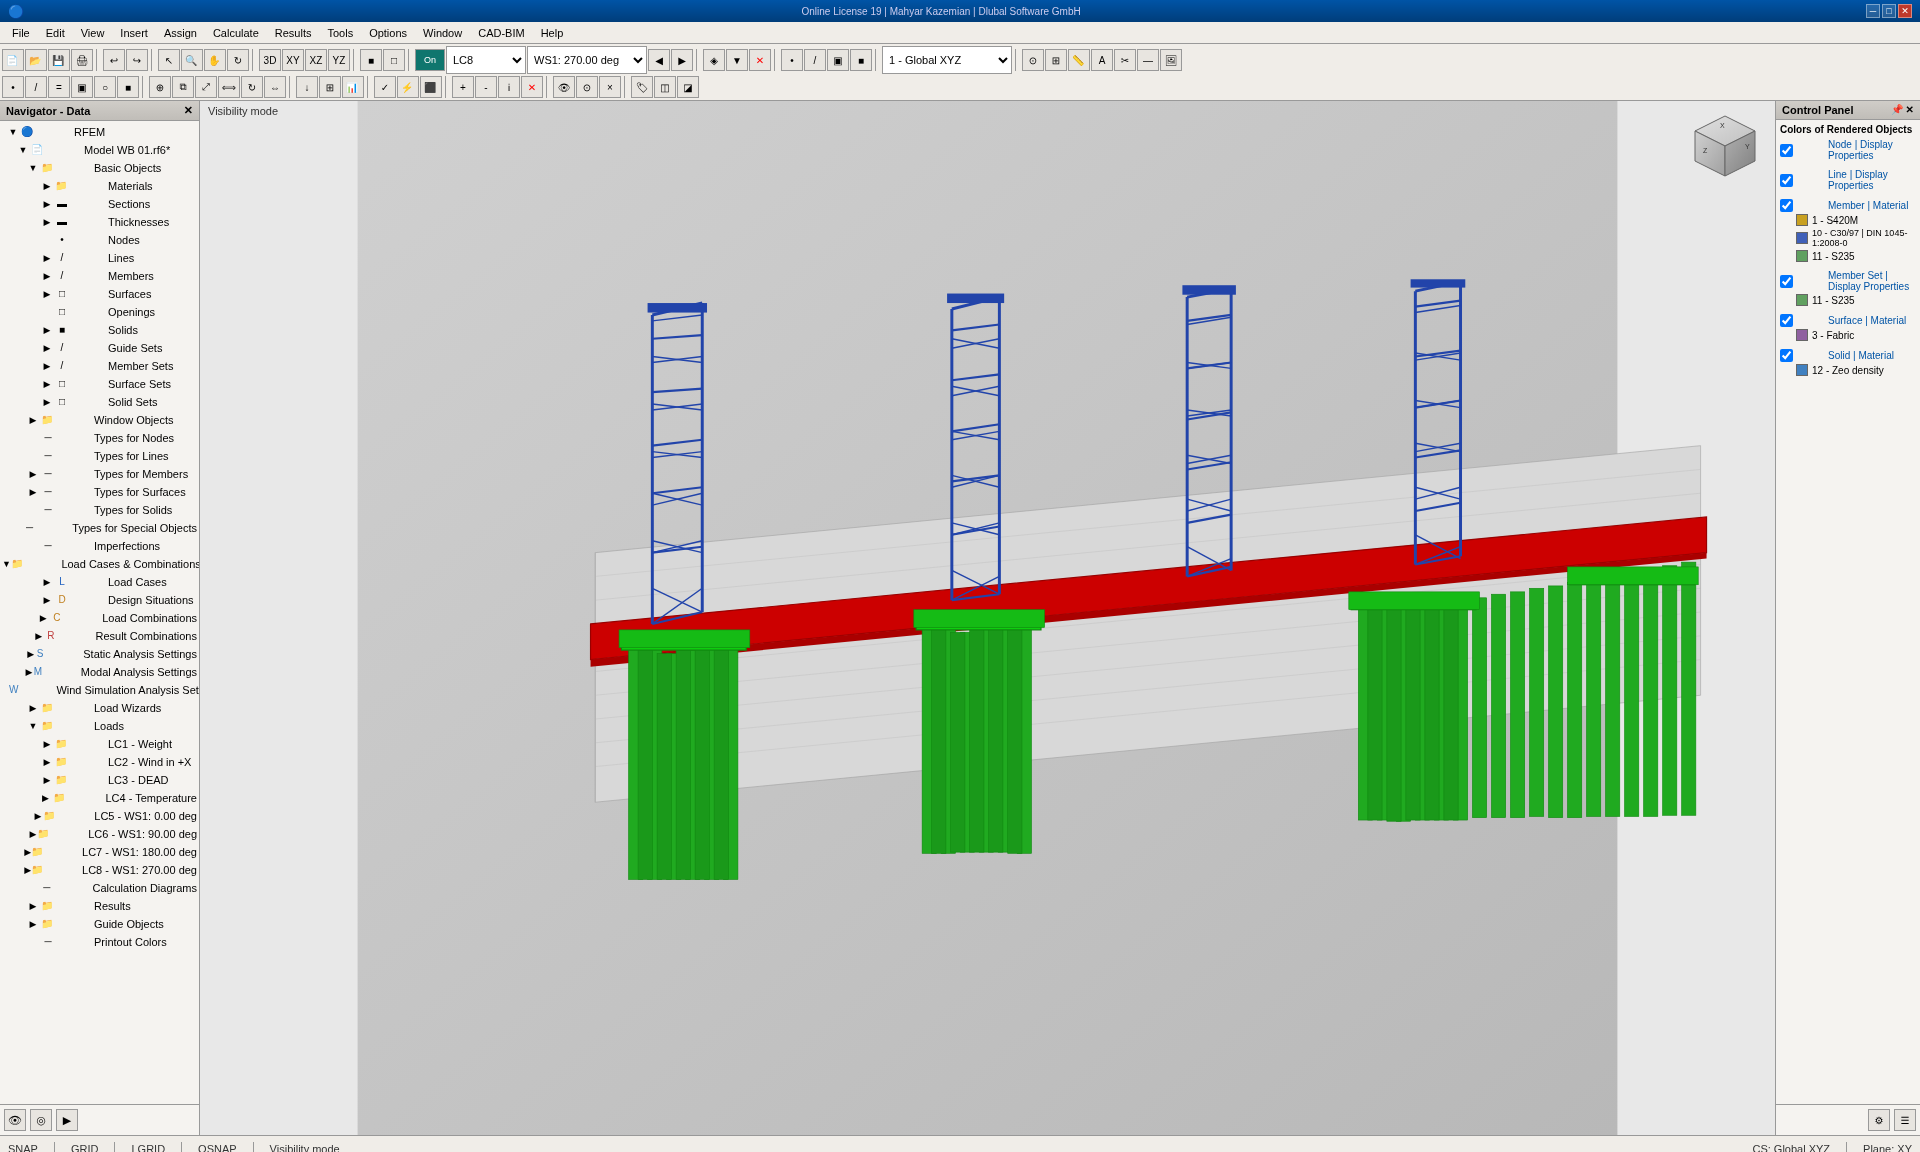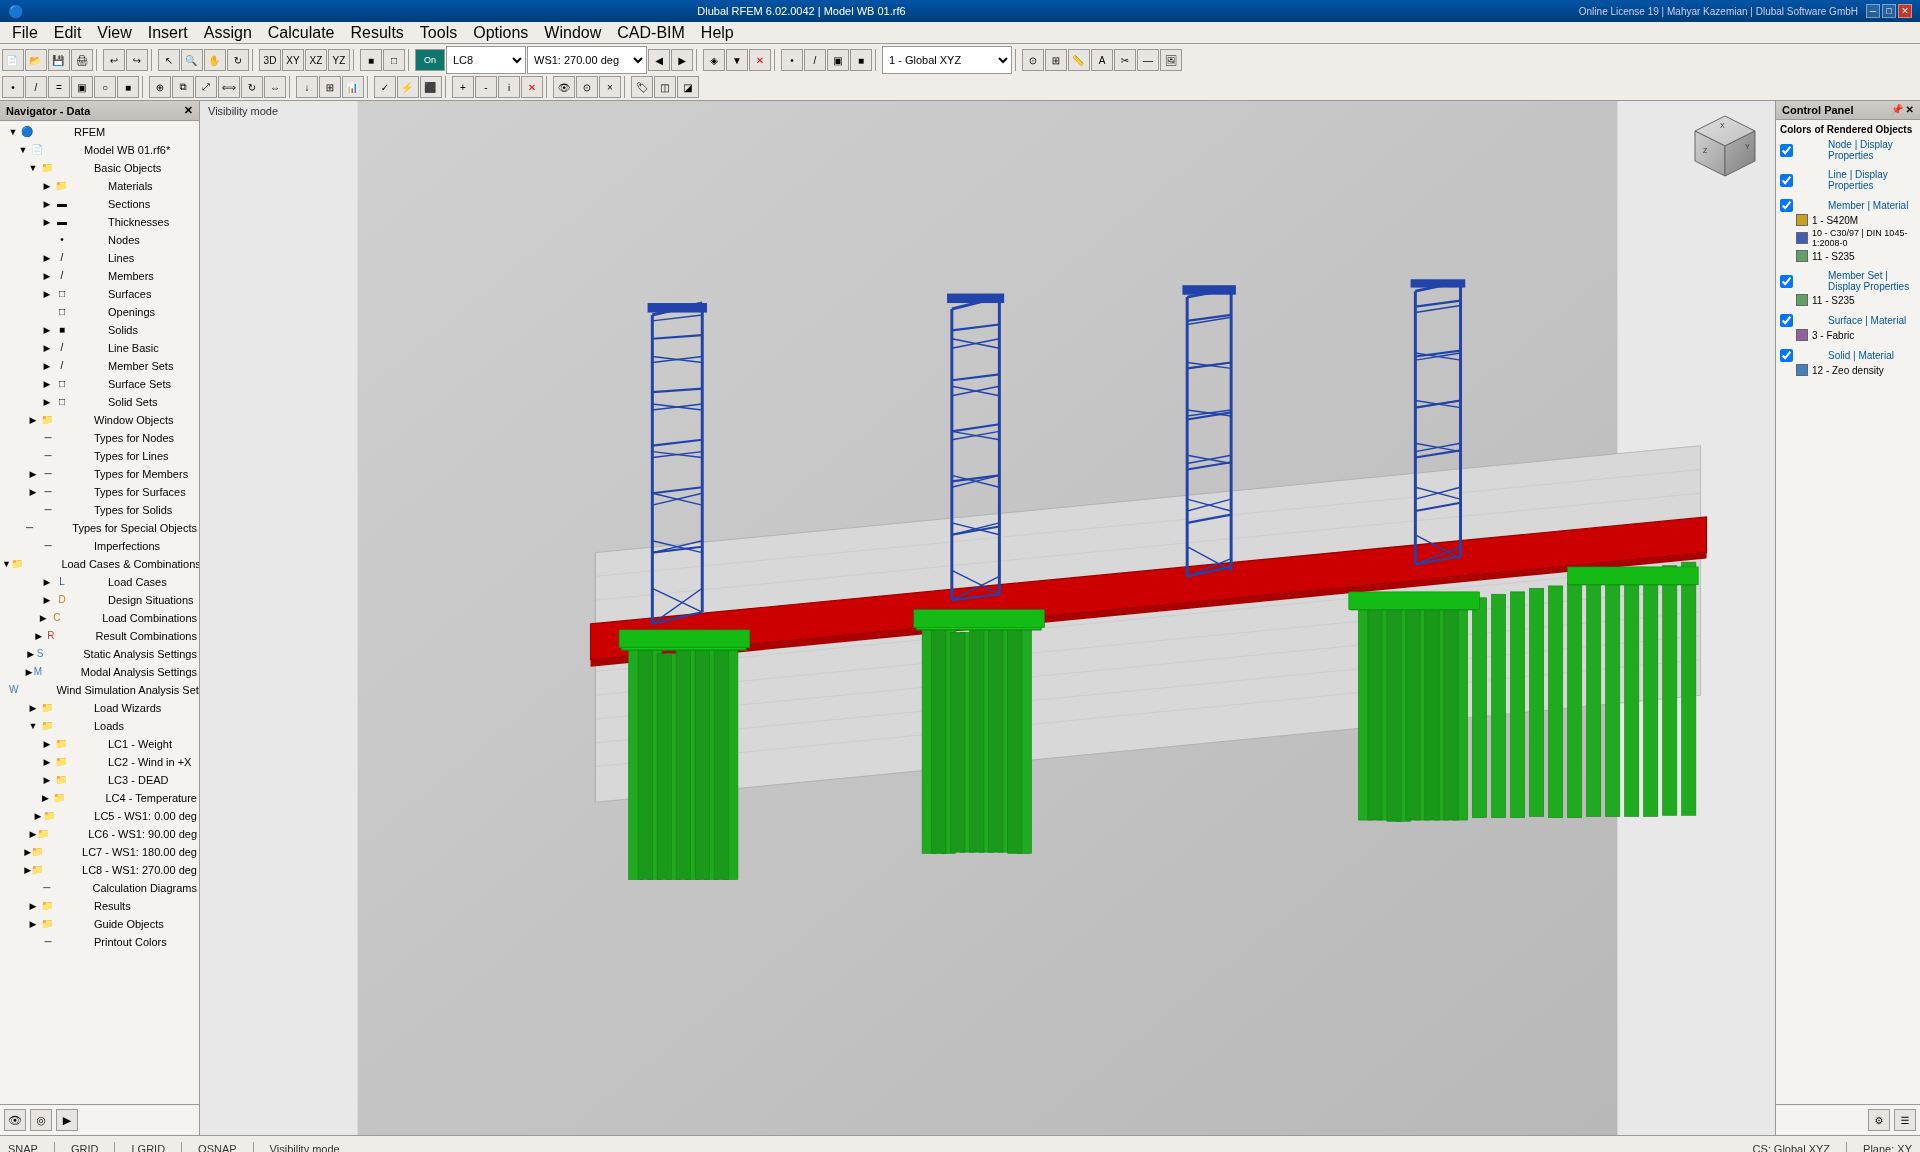--- a/index.html
+++ b/index.html
@@ -33,21 +33,21 @@
       background: #f0ede8;
       height: 22px;
       display: flex;
       align-items: center;
       padding: 0 4px;
       border-bottom: 1px solid #999;
     }
     .menu-item {
       padding: 2px 8px;
       cursor: pointer;
-      font-size: 16px;
+      font-size: 11px;
       color: #000;
     }
 
     
     .toolbar-area {
       background: #f0ede8;
       border-bottom: 1px solid #999;
       padding: 2px 2px;
       display: flex;
       flex-wrap: wrap;
@@ -245,21 +245,20 @@
       border: 1px solid #999;
       display: flex; align-items: center; justify-content: center;
       cursor: pointer; font-size: 10px;
     }
   </style>
 </head>
 <body>
 
 <div class="title-bar">
   <span style="font-size:13px;">🔵</span>
-  <span class="title-bar-title">Dlubal RFEM 6.02.0042 | Model WB 01.rf6</span>
   <span style="font-size:10px; color:#cce; margin-right:8px;">Online License 19 | Mahyar Kazemian | Dlubal Software GmbH</span>
   <div class="title-bar-controls">
     <div class="title-bar-btn">─</div>
     <div class="title-bar-btn">□</div>
     <div class="title-bar-btn close">✕</div>
   </div>
 </div>
 
 <div class="menu-bar">
   <div class="menu-item">File</div>
@@ -450,21 +449,21 @@
       <div class="tree-item">
         <span class="tree-indent" style="width:38px;"></span>
         <span class="tree-toggle">▶</span>
         <span class="tree-icon">■</span>
         <span class="tree-label">Solids</span>
       </div>
       <div class="tree-item">
         <span class="tree-indent" style="width:38px;"></span>
         <span class="tree-toggle">▶</span>
         <span class="tree-icon">/</span>
-        <span class="tree-label">Line Basic</span>
+        <span class="tree-label">Guide Sets</span>
       </div>
       <div class="tree-item">
         <span class="tree-indent" style="width:38px;"></span>
         <span class="tree-toggle">▶</span>
         <span class="tree-icon">/</span>
         <span class="tree-label">Member Sets</span>
       </div>
       <div class="tree-item">
         <span class="tree-indent" style="width:38px;"></span>
         <span class="tree-toggle">▶</span>

